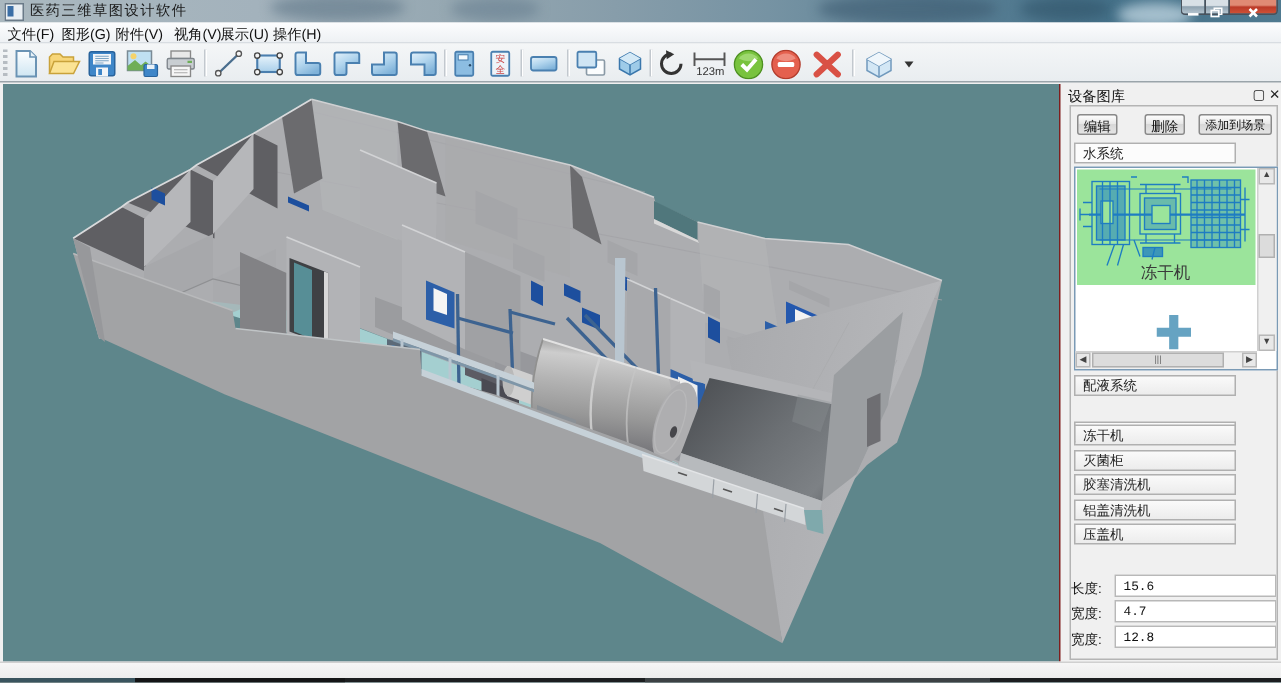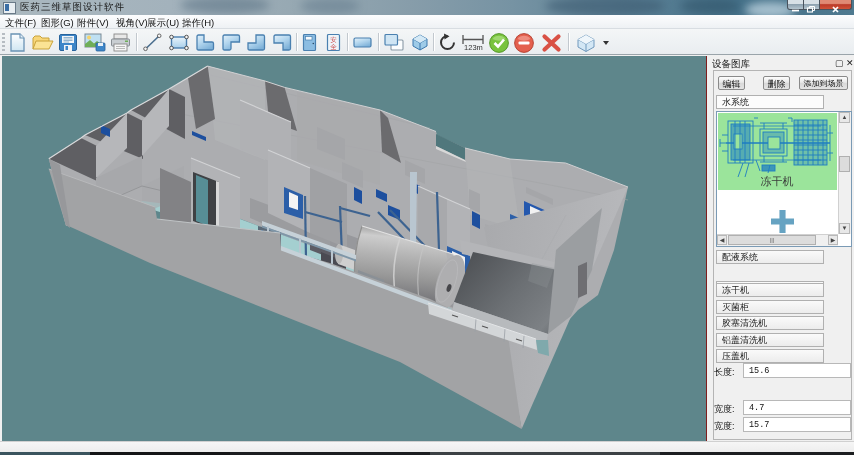--- a/index.html
+++ b/index.html
@@ -435,30 +435,30 @@
       <div style="position:absolute;right:0;top:0;width:10px;height:10px;background:#e8e8e8;border:1px solid #b8b8b8;box-sizing:border-box;font-size:6px;text-align:center;line-height:9px;color:#444;">▶</div>
     </div>
   </div>
   <div class="sbar" style="top:194px">配液系统</div>
   <div class="sbar" style="top:225px">联动线</div>
   <div class="sbar" style="top:227px">冻干机</div>
   <div class="sbar" style="top:244px">灭菌柜</div>
   <div class="sbar" style="top:260px">胶塞清洗机</div>
   <div class="sbar" style="top:293px">压盖机</div>
   <div class="sbar" style="top:277px">铝盖清洗机</div>
-  <div class="fld" style="top:307px">
+  <div class="fld" style="top:327px">
       <span class="flbl">长度:</span>
       <span class="finp">15.6</span>
     </div>
   <div class="fld" style="top:344px">
       <span class="flbl">宽度:</span>
       <span class="finp">4.7</span>
     </div>
   <div class="fld" style="top:361px">
       <span class="flbl">宽度:</span>
-      <span class="finp">15.7</span>
+      <span class="finp">12.8</span>
     </div>
 </div>
 <div id="statusbar"></div>
 <div id="taskstrip"></div>
 <div class="tseg" style="left:0;width:90px;background:#3a545e"></div>
 <div class="tseg" style="left:90px;width:140px;background:#141516"></div>
 <div class="tseg" style="left:430px;width:230px;background:#3c4144"></div>
 
 </body></html>

